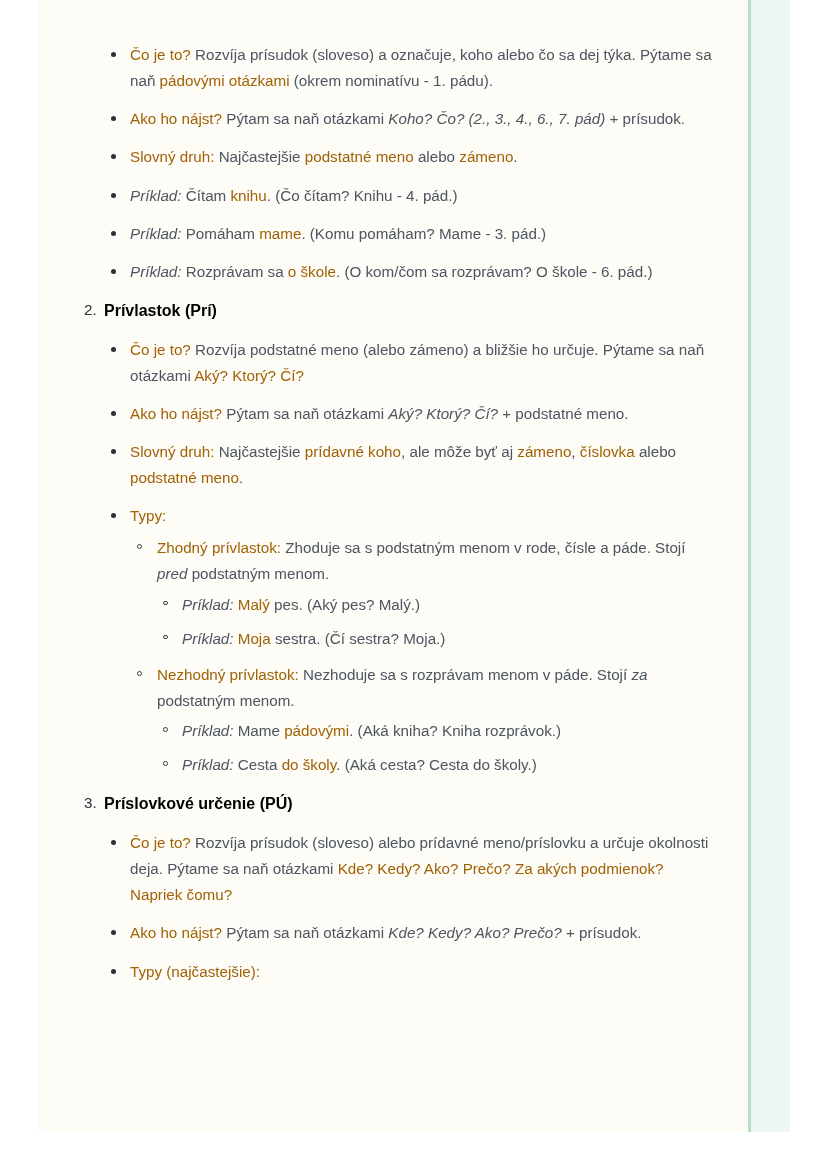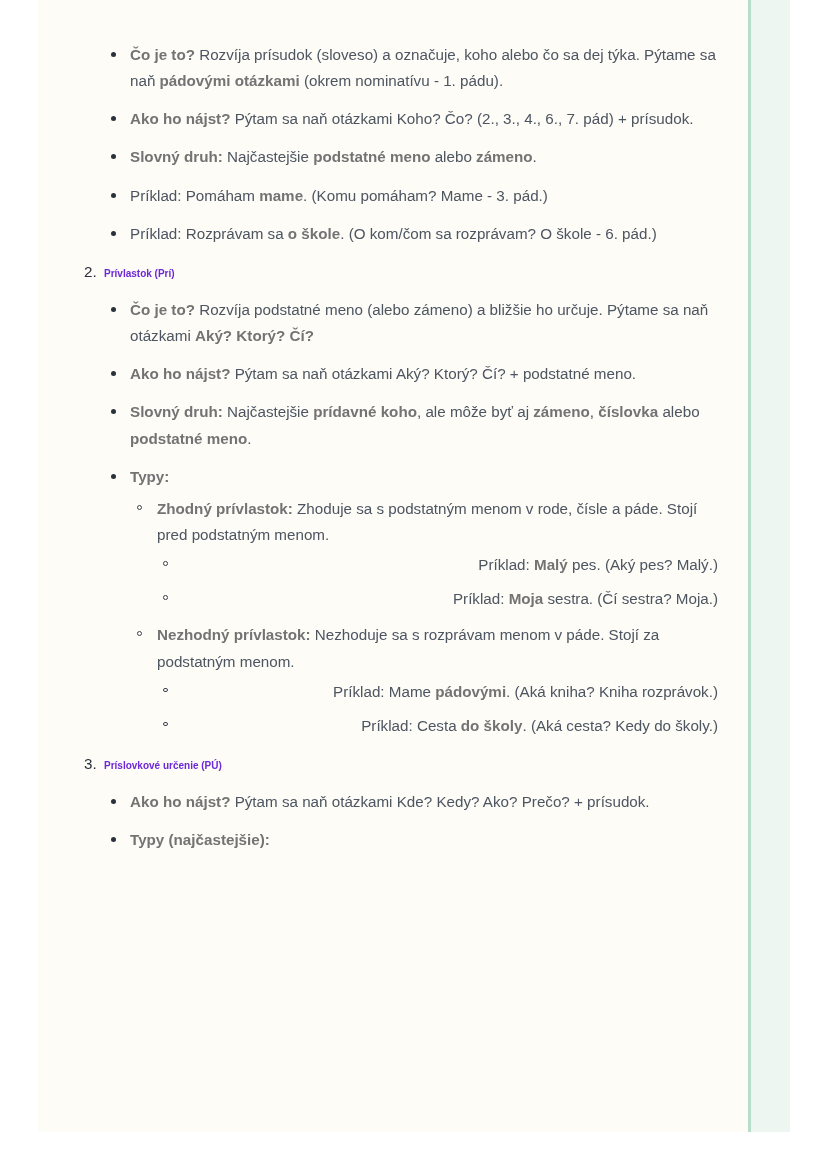--- a/index.html
+++ b/index.html
@@ -82,22 +82,22 @@
   }
   .num-marker {
     position: absolute;
     left: 16px;
     top: 0;
     color: #2b313c;
     font-size: 15.2px;
   }
   .num-heading {
     font-weight: bold;
-    color: #6d28d9;
-    font-size: 10px;
+    color: #000000;
+    font-size: 16px;
   }
 
   ul.lvl1 {
     list-style: none;
     margin: 12px 0 0 0;
     padding: 0;
   }
   ul.lvl1 > li {
     position: relative;
     padding-left: 26px;
@@ -139,74 +139,75 @@
 
   ul.lvl3 {
     list-style: none;
     margin: 4px 0 0 0;
     padding: 0;
   }
   ul.lvl3 > li {
     position: relative;
     padding-left: 25px;
     margin-bottom: 8px;
-    text-align: right;
   }
   ul.lvl3 > li::before {
     content: "";
     position: absolute;
     left: 6px;
     top: 9px;
     width: 4.6px;
     height: 4.6px;
     border-radius: 50%;
     border: 1.1px solid #3b424e;
     box-sizing: border-box;
     background: transparent;
   }
 
   
   .r   { color: #4d5561; }
-  .b   { font-weight: bold; color: #737373; }
-  .i   { color: #4d5561; }
+  .b   { font-weight: normal; color: #a16207; }
+  .i   { font-style: italic; color: #4d5561; }
 
   .sec-block { margin-bottom: 18px; }
 </style>
 </head>
 <body>
 
 <div id="page-sheet">
 
   <div id="content">
     <ol class="numbered" id="sections-root">
         <li class="num-item sec-block" style="padding-left: 36px;">
           <ul class="lvl1">
             <li><span class="b">Čo je to?</span><span class="r"> Rozvíja prísudok (sloveso) a označuje, koho alebo čo sa dej týka. Pýtame sa naň </span><span class="b">pádovými otázkami</span><span class="r"> (okrem nominatívu - 1. pádu).</span></li>
             <li><span class="b">Ako ho nájst?</span><span class="r"> Pýtam sa naň otázkami </span><span class="i">Koho? Čo? (2., 3., 4., 6., 7. pád)</span><span class="r"> + prísudok.</span></li>
             <li><span class="b">Slovný druh:</span><span class="r"> Najčastejšie </span><span class="b">podstatné meno</span><span class="r"> alebo </span><span class="b">zámeno</span><span class="r">.</span></li>
+            <li><span class="i">Príklad:</span><span class="r"> Čítam </span><span class="b">knihu</span><span class="r">. (Čo čítam? Knihu - 4. pád.)</span></li>
             <li><span class="i">Príklad:</span><span class="r"> Pomáham </span><span class="b">mame</span><span class="r">. (Komu pomáham? Mame - 3. pád.)</span></li>
             <li><span class="i">Príklad:</span><span class="r"> Rozprávam sa </span><span class="b">o škole</span><span class="r">. (O kom/čom sa rozprávam? O škole - 6. pád.)</span></li>
           </ul>
         </li>
         <li class="num-item sec-block"><span class="num-marker">2.</span><span class="num-heading">Prívlastok (Prí)</span><ul class="lvl1">
             <li><span class="b">Čo je to?</span><span class="r"> Rozvíja podstatné meno (alebo zámeno) a bližšie ho určuje. Pýtame sa naň otázkami </span><span class="b">Aký? Ktorý? Čí?</span></li>
             <li><span class="b">Ako ho nájst?</span><span class="r"> Pýtam sa naň otázkami </span><span class="i">Aký? Ktorý? Čí?</span><span class="r"> + podstatné meno.</span></li>
             <li><span class="b">Slovný druh:</span><span class="r"> Najčastejšie </span><span class="b">prídavné koho</span><span class="r">, ale môže byť aj </span><span class="b">zámeno</span><span class="r">, </span><span class="b">číslovka</span><span class="r"> alebo </span><span class="b">podstatné meno</span><span class="r">.</span></li>
             <li><span class="b">Typy:</span><ul class="lvl2">
                 <li><span class="b">Zhodný prívlastok:</span><span class="r"> Zhoduje sa s podstatným menom v rode, čísle a páde. Stojí </span><span class="i">pred</span><span class="r"> podstatným menom.</span><ul class="lvl3">
                     <li><span class="i">Príklad:</span><span class="r"> </span><span class="b">Malý</span><span class="r"> pes. (Aký pes? Malý.)</span></li>
                     <li><span class="i">Príklad:</span><span class="r"> </span><span class="b">Moja</span><span class="r"> sestra. (Čí sestra? Moja.)</span></li>
                   </ul></li>
                 <li><span class="b">Nezhodný prívlastok:</span><span class="r"> Nezhoduje sa s rozprávam menom v páde. Stojí </span><span class="i">za</span><span class="r"> podstatným menom.</span><ul class="lvl3">
                     <li><span class="i">Príklad:</span><span class="r"> Mame </span><span class="b">pádovými</span><span class="r">. (Aká kniha? Kniha rozprávok.)</span></li>
-                    <li><span class="i">Príklad:</span><span class="r"> Cesta </span><span class="b">do školy</span><span class="r">. (Aká cesta? Kedy do školy.)</span></li>
+                    <li><span class="i">Príklad:</span><span class="r"> Cesta </span><span class="b">do školy</span><span class="r">. (Aká cesta? Cesta do školy.)</span></li>
                   </ul></li>
               </ul></li>
           </ul></li>
         <li class="num-item sec-block"><span class="num-marker">3.</span><span class="num-heading">Príslovkové určenie (PÚ)</span><ul class="lvl1">
+            <li><span class="b">Čo je to?</span><span class="r"> Rozvíja prísudok (sloveso) alebo prídavné meno/príslovku a určuje okolnosti deja. Pýtame sa naň otázkami </span><span class="b">Kde? Kedy? Ako? Prečo? Za akých podmienok? Napriek čomu?</span></li>
             <li><span class="b">Ako ho nájst?</span><span class="r"> Pýtam sa naň otázkami </span><span class="i">Kde? Kedy? Ako? Prečo?</span><span class="r"> + prísudok.</span></li>
             <li><span class="b">Typy (najčastejšie):</span></li>
           </ul></li>
       </ol>
   </div>
 
   <div id="green-strip"></div>
   <div id="green-strip-edge"></div>
 
   <div id="watermark">(c) Knowunity 2025</div>

